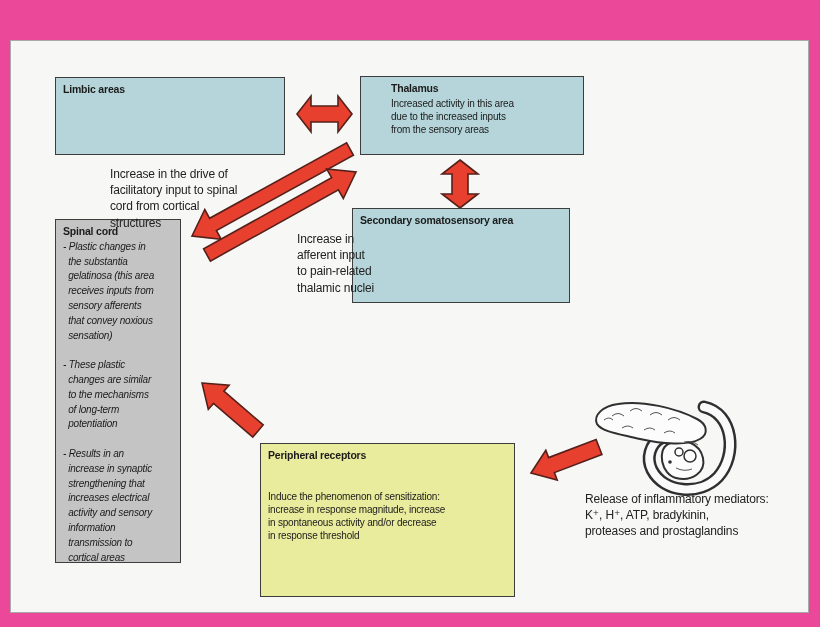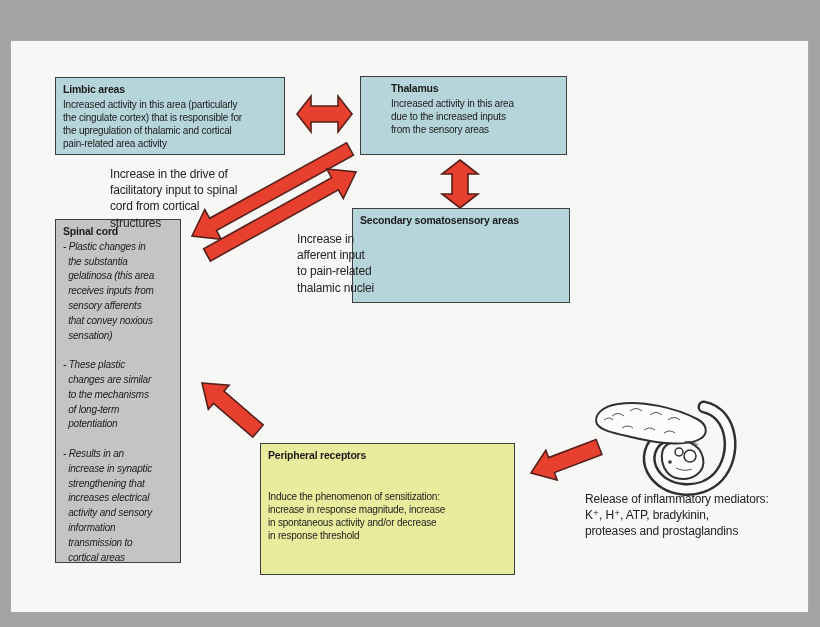--- a/index.html
+++ b/index.html
@@ -1,41 +1,41 @@
 <!DOCTYPE html>
 <html><head>
 <meta charset="utf-8">
 <style>
   html,body{margin:0;padding:0;background:#f5f5f4;}
   .canvas{
     position:relative;width:820px;height:627px;overflow:hidden;
     font-family:"Liberation Sans","DejaVu Sans",sans-serif;
-    color:#1b1b1b;background:#a3a3a3;
+    color:#1b1b1b;background:#ec4899;
   }
   .panel{
     position:absolute;left:10px;top:40px;width:799px;height:573px;
     border:1px solid #a9a9a9;background:#f7f7f6;box-sizing:border-box;
   }
   .overlay{position:absolute;left:0;top:0;width:820px;height:627px;pointer-events:none;}
   .box{
     position:absolute;box-sizing:border-box;
     border:1.6px solid #3d3d3d;padding:5px 7px;
     font-size:10px;line-height:1.32;letter-spacing:-0.2px;
   }
   .box-title{font-weight:bold;font-size:10.5px;margin-bottom:1px;}
   .box-body{white-space:pre-wrap;}
   .box-blue{background:#b5d5da;}
   .box-gray{background:#c4c4c4;}
   .box-yellow{background:#eaec9d;}
   .box-limbic{left:55px;top:77px;width:230px;height:78px;}
-  .box-thalamus{left:360px;top:76px;width:207px;height:79px;padding-left:30px;}
+  .box-thalamus{left:360px;top:76px;width:224px;height:79px;padding-left:30px;}
   .box-secondary{left:352px;top:208px;width:218px;height:95px;}
   .box-spinal{left:55px;top:219px;width:126px;height:344px;}
   .box-spinal .box-body{line-height:1.48;font-style:italic;}
-  .box-peripheral{left:260px;top:443px;width:255px;height:132px;}
+  .box-peripheral{left:260px;top:443px;width:255px;height:154px;}
   .box-peripheral .box-body{margin-top:27px;}
   .float-label{
     position:absolute;font-size:12px;line-height:1.35;letter-spacing:-0.15px;
     white-space:pre-wrap;color:#222;
   }
   .lbl-facilitatory{left:110px;top:166px;width:150px;}
   .lbl-afferent{left:268px;top:231px;width:110px;margin-left:29px;}
   .lbl-initial{left:587px;top:362px;width:210px;}
   .lbl-mediators{left:585px;top:491px;width:240px;}
 </style>
@@ -68,35 +68,31 @@
       <path d="M 612,416 q 6,-5 12,0 M 630,411 q 6,-5 12,0 M 650,415 q 6,-5 12,0 M 668,420 q 6,-5 12,0 M 622,428 q 6,-4 11,0 M 644,430 q 6,-4 11,0 M 664,433 q 6,-4 11,0 M 604,420 q 5,-4 9,0" stroke="#555" stroke-width="1" fill="none"></path>
       <circle cx="690" cy="456" r="6" fill="none" stroke="#2f2f2f" stroke-width="1.5"></circle>
       <circle cx="679" cy="452" r="4" fill="none" stroke="#2f2f2f" stroke-width="1.5"></circle>
       <circle cx="670" cy="462" r="1.8" fill="#2f2f2f"></circle>
       <path d="M 676,468 q 8,4 16,1 M 684,442 q 8,-2 14,3" stroke="#555" stroke-width="1" fill="none"></path>
     </g>
   </svg>
 
   <div class="box box-blue box-limbic">
     <div class="box-title">Limbic areas</div>
-    <div class="box-body">Increased activity in this area (particularly
-the cingulate cortex) that is responsible for
-the upregulation of thalamic and cortical
-pain-related area activity</div>
   </div>
 
   <div class="box box-blue box-thalamus">
     <div class="box-title">Thalamus</div>
     <div class="box-body">Increased activity in this area
 due to the increased inputs
 from the sensory areas</div>
   </div>
 
   <div class="box box-blue box-secondary">
-    <div class="box-title">Secondary somatosensory areas</div>
+    <div class="box-title">Secondary somatosensory area</div>
   </div>
 
   <div class="box box-gray box-spinal">
     <div class="box-title">Spinal cord</div>
     <div class="box-body">- Plastic changes in
   the substantia
   gelatinosa (this area
   receives inputs from
   sensory afferents
   that convey noxious

